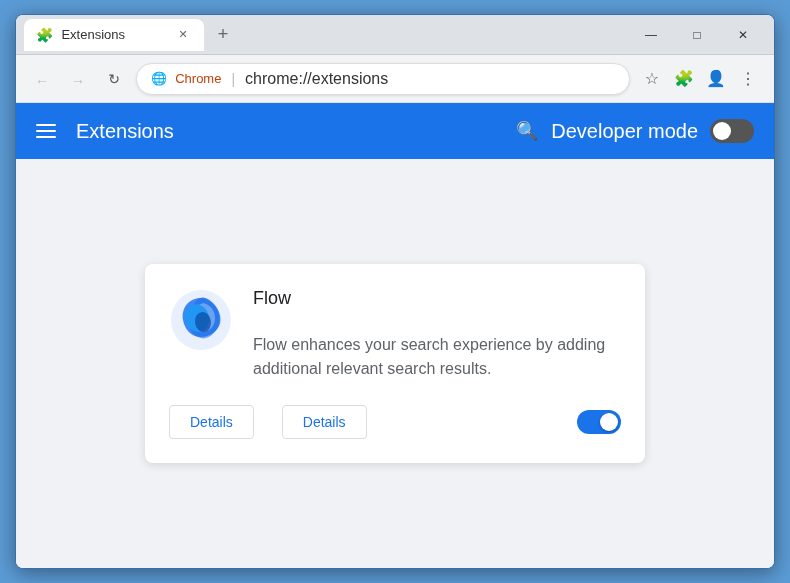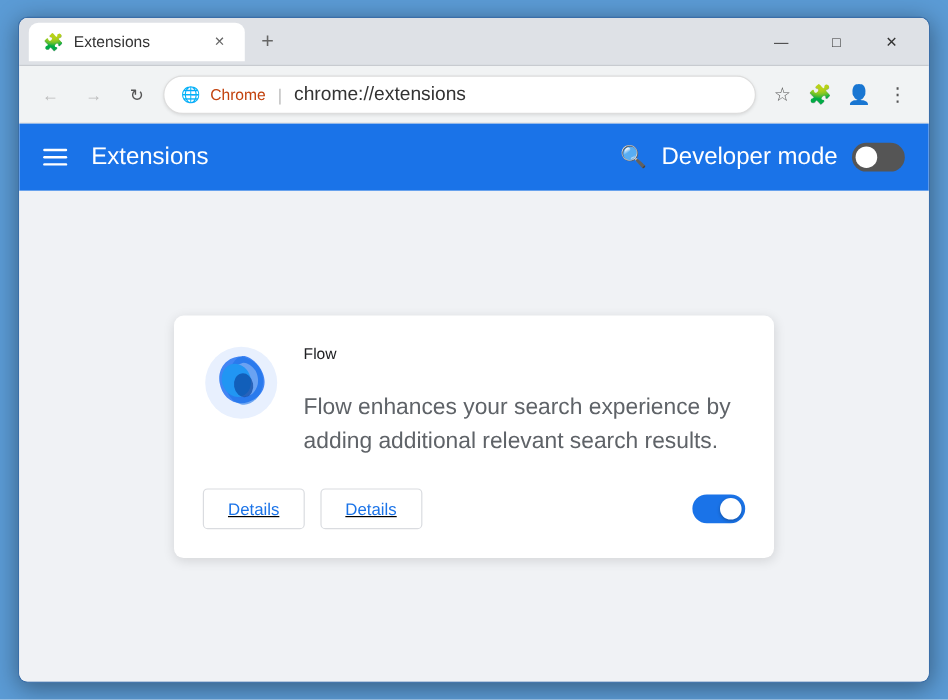--- a/index.html
+++ b/index.html
@@ -269,35 +269,34 @@
       align-items: flex-start;
       gap: 20px;
       margin-bottom: 24px;
     }
     .ext-logo {
       width: 64px;
       height: 64px;
       flex-shrink: 0;
     }
     .ext-info-title {
-      font-size: 13px;
+      font-size: 18px;
       font-weight: 500;
       color: #202124;
       margin-bottom: 24px;
     }
     .ext-info-desc {
-      font-size: 19px;
+      font-size: 16px;
       color: #5f6368;
       line-height: 1.5;
     }
     .ext-card-footer {
       display: flex;
       align-items: center;
-      gap: 13px;
-      text-decoration: underline;
+      gap: 28px;
     }
     .ext-btn {
       padding: 8px 20px;
       border: 1px solid #dadce0;
       border-radius: 4px;
       background: white;
       font-size: 14px;
       color: #1a73e8;
       cursor: pointer;
       font-weight: 500;

